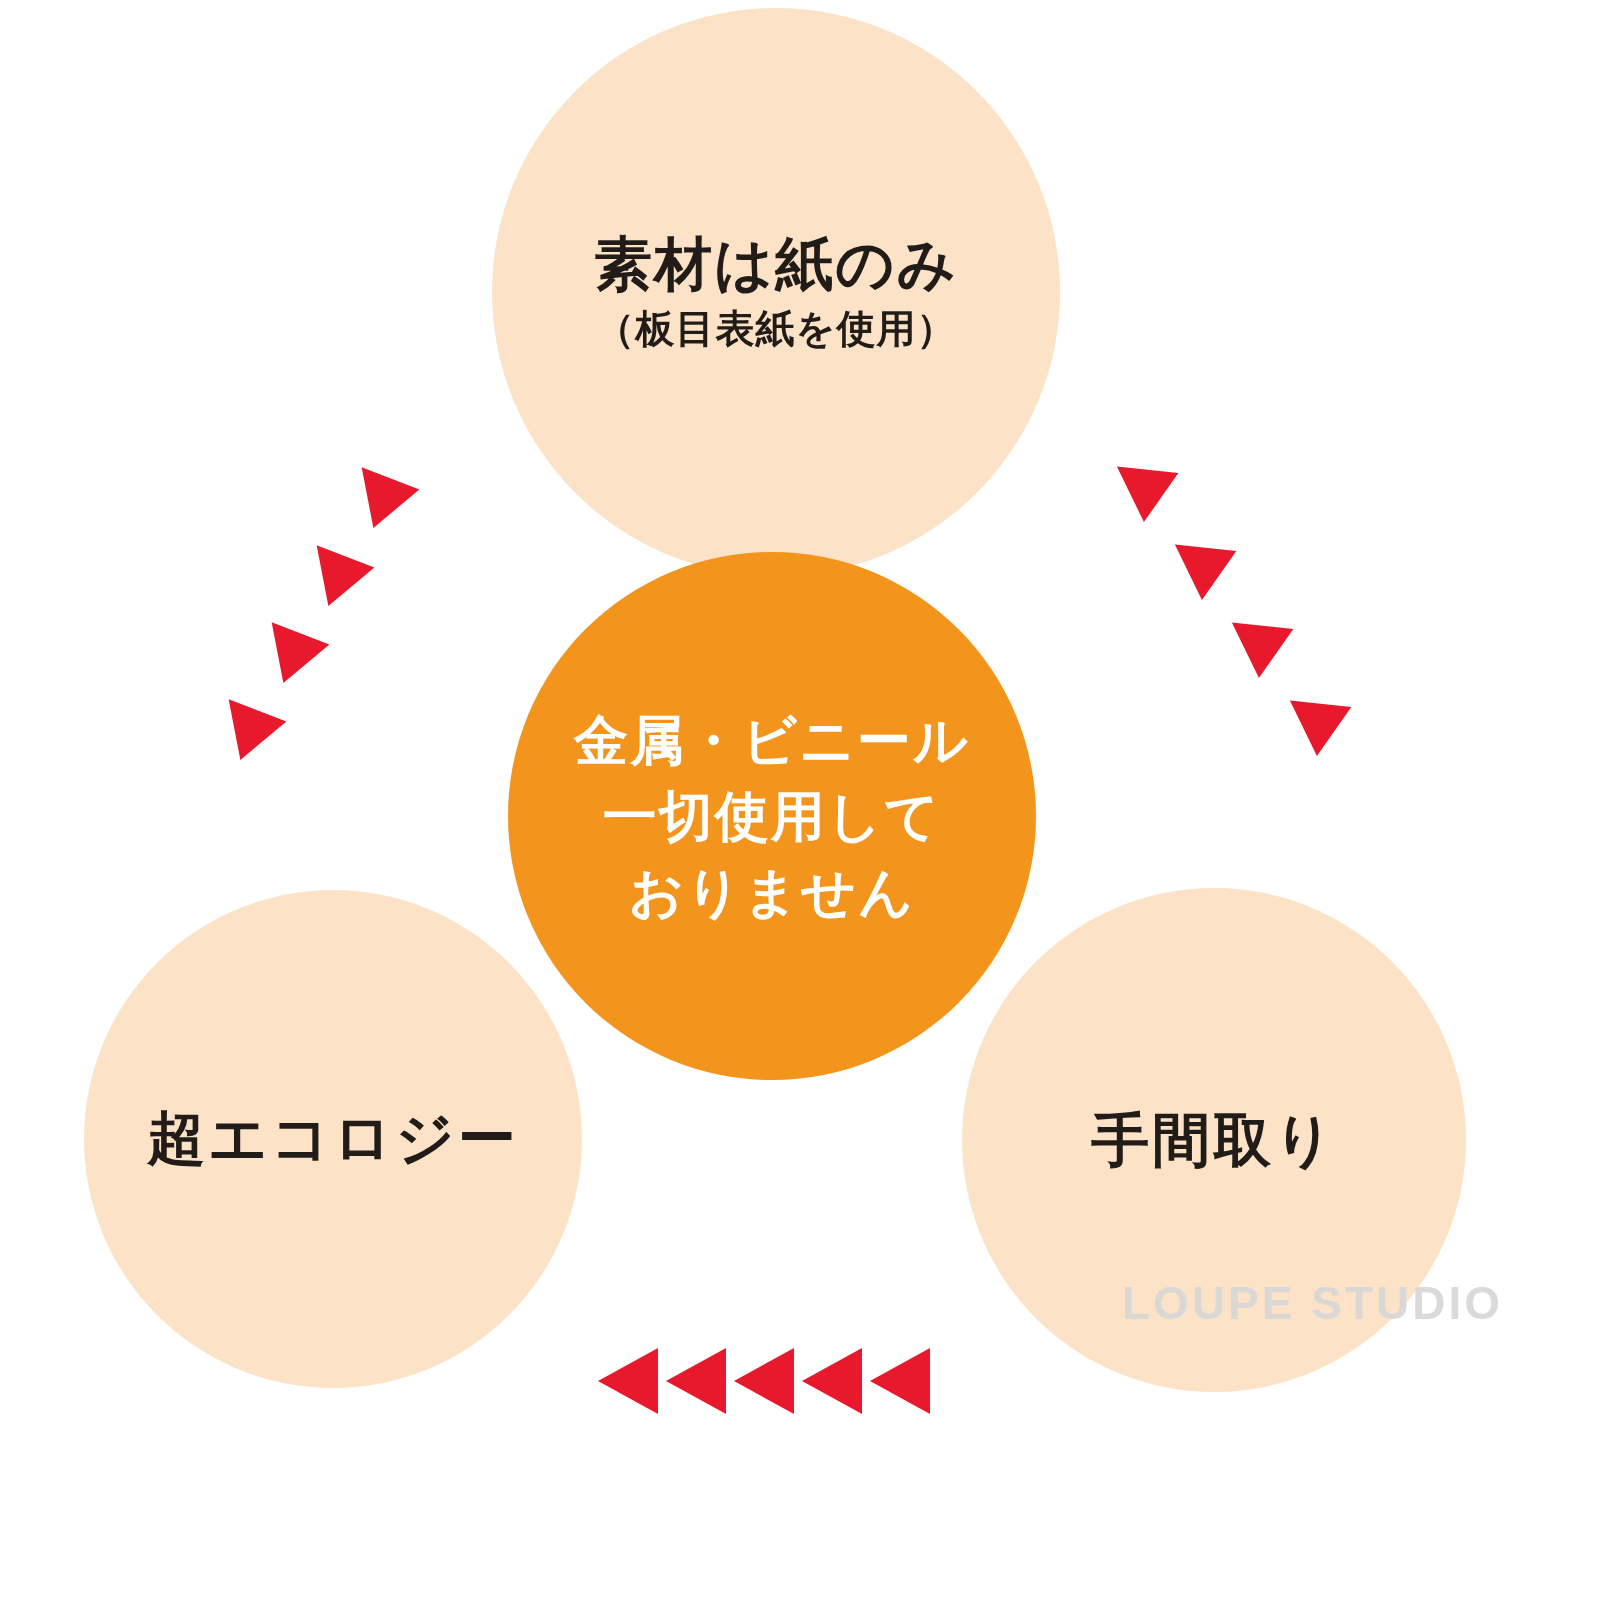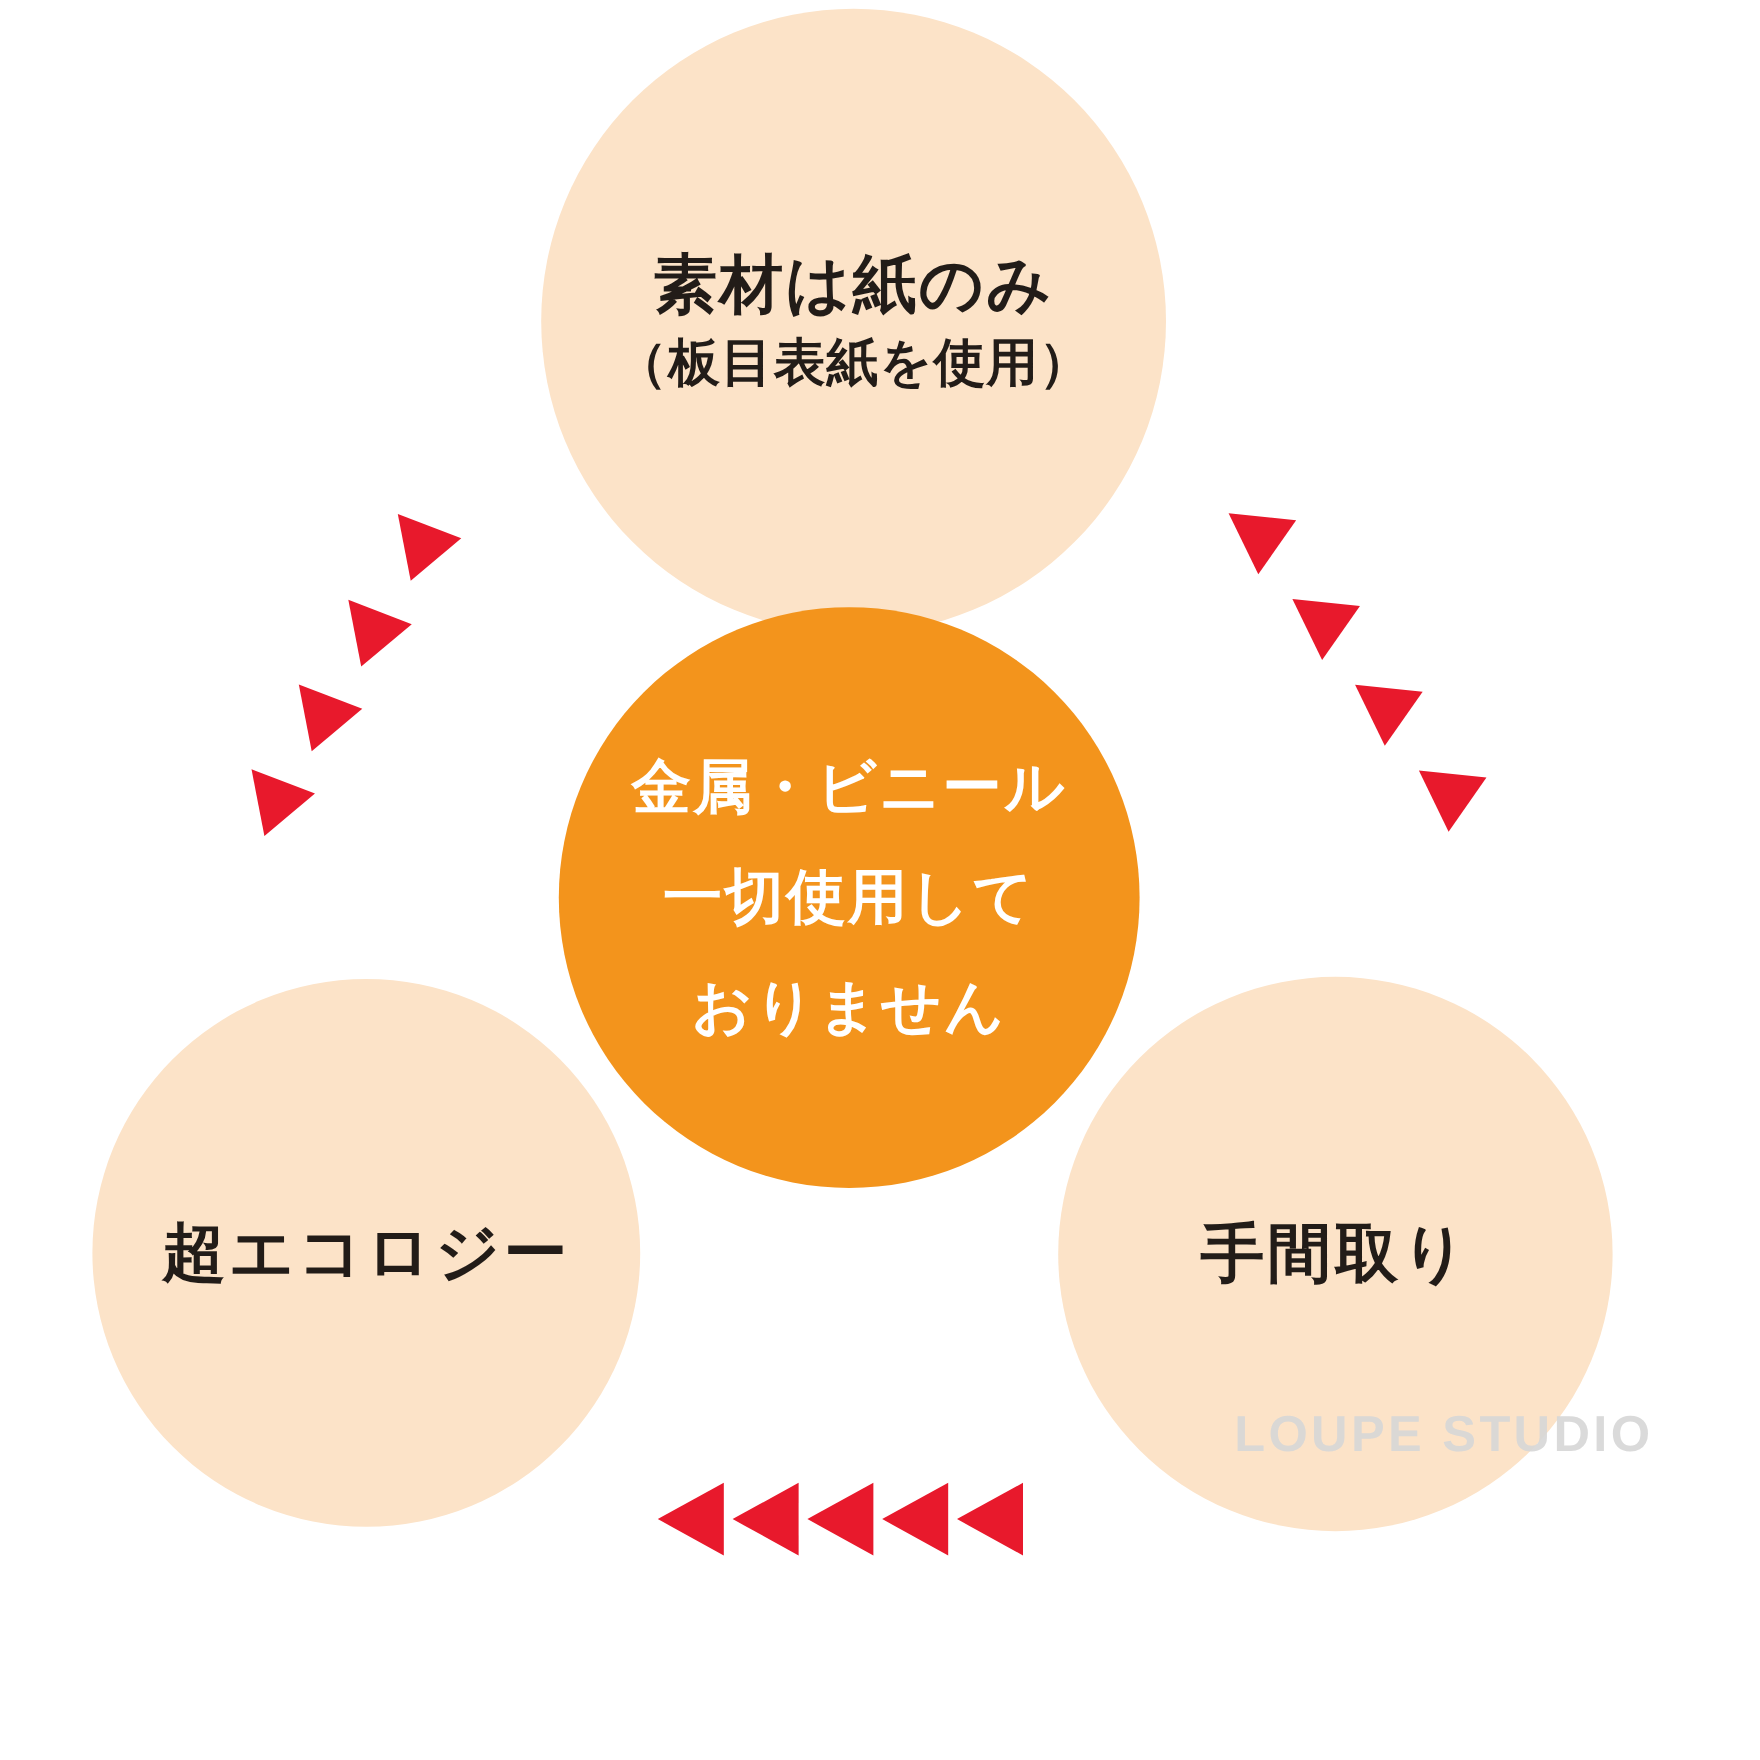--- a/index.html
+++ b/index.html
@@ -23,26 +23,26 @@
     display:flex;
     flex-direction:column;
     align-items:center;
     justify-content:center;
     text-align:left;
   }
   .peach{background:var(--peach);z-index:1;}
   .orange{background:var(--orange);z-index:2;}
 
   .circle-top{left:492px;top:8px;width:568px;height:568px;}
-  .circle-center{left:508px;top:552px;width:528px;height:528px;gap:24px;}
+  .circle-center{left:508px;top:552px;width:528px;height:528px;}
   .circle-left{left:84px;top:890px;width:498px;height:498px;}
   .circle-right{left:962px;top:888px;width:504px;height:504px;}
 
   .t-title{font-size:58px;font-weight:bold;letter-spacing:2px;line-height:1.25;}
-  .t-sub{font-size:47px;font-weight:bold;margin-top:2px;letter-spacing:1px;}
+  .t-sub{font-size:39px;font-weight:bold;margin-top:2px;letter-spacing:1px;}
   .c-line{font-size:54px;font-weight:bold;color:#ffffff;line-height:76px;letter-spacing:2px;}
   .l-title{font-size:58px;font-weight:bold;letter-spacing:3px;}
   .r-line{font-size:58px;font-weight:bold;line-height:80px;letter-spacing:3px;}
 
   .tri{
     position:absolute;
     width:0;height:0;
     border-top:30px solid transparent;
     border-bottom:30px solid transparent;
     border-right:54px solid var(--red);

